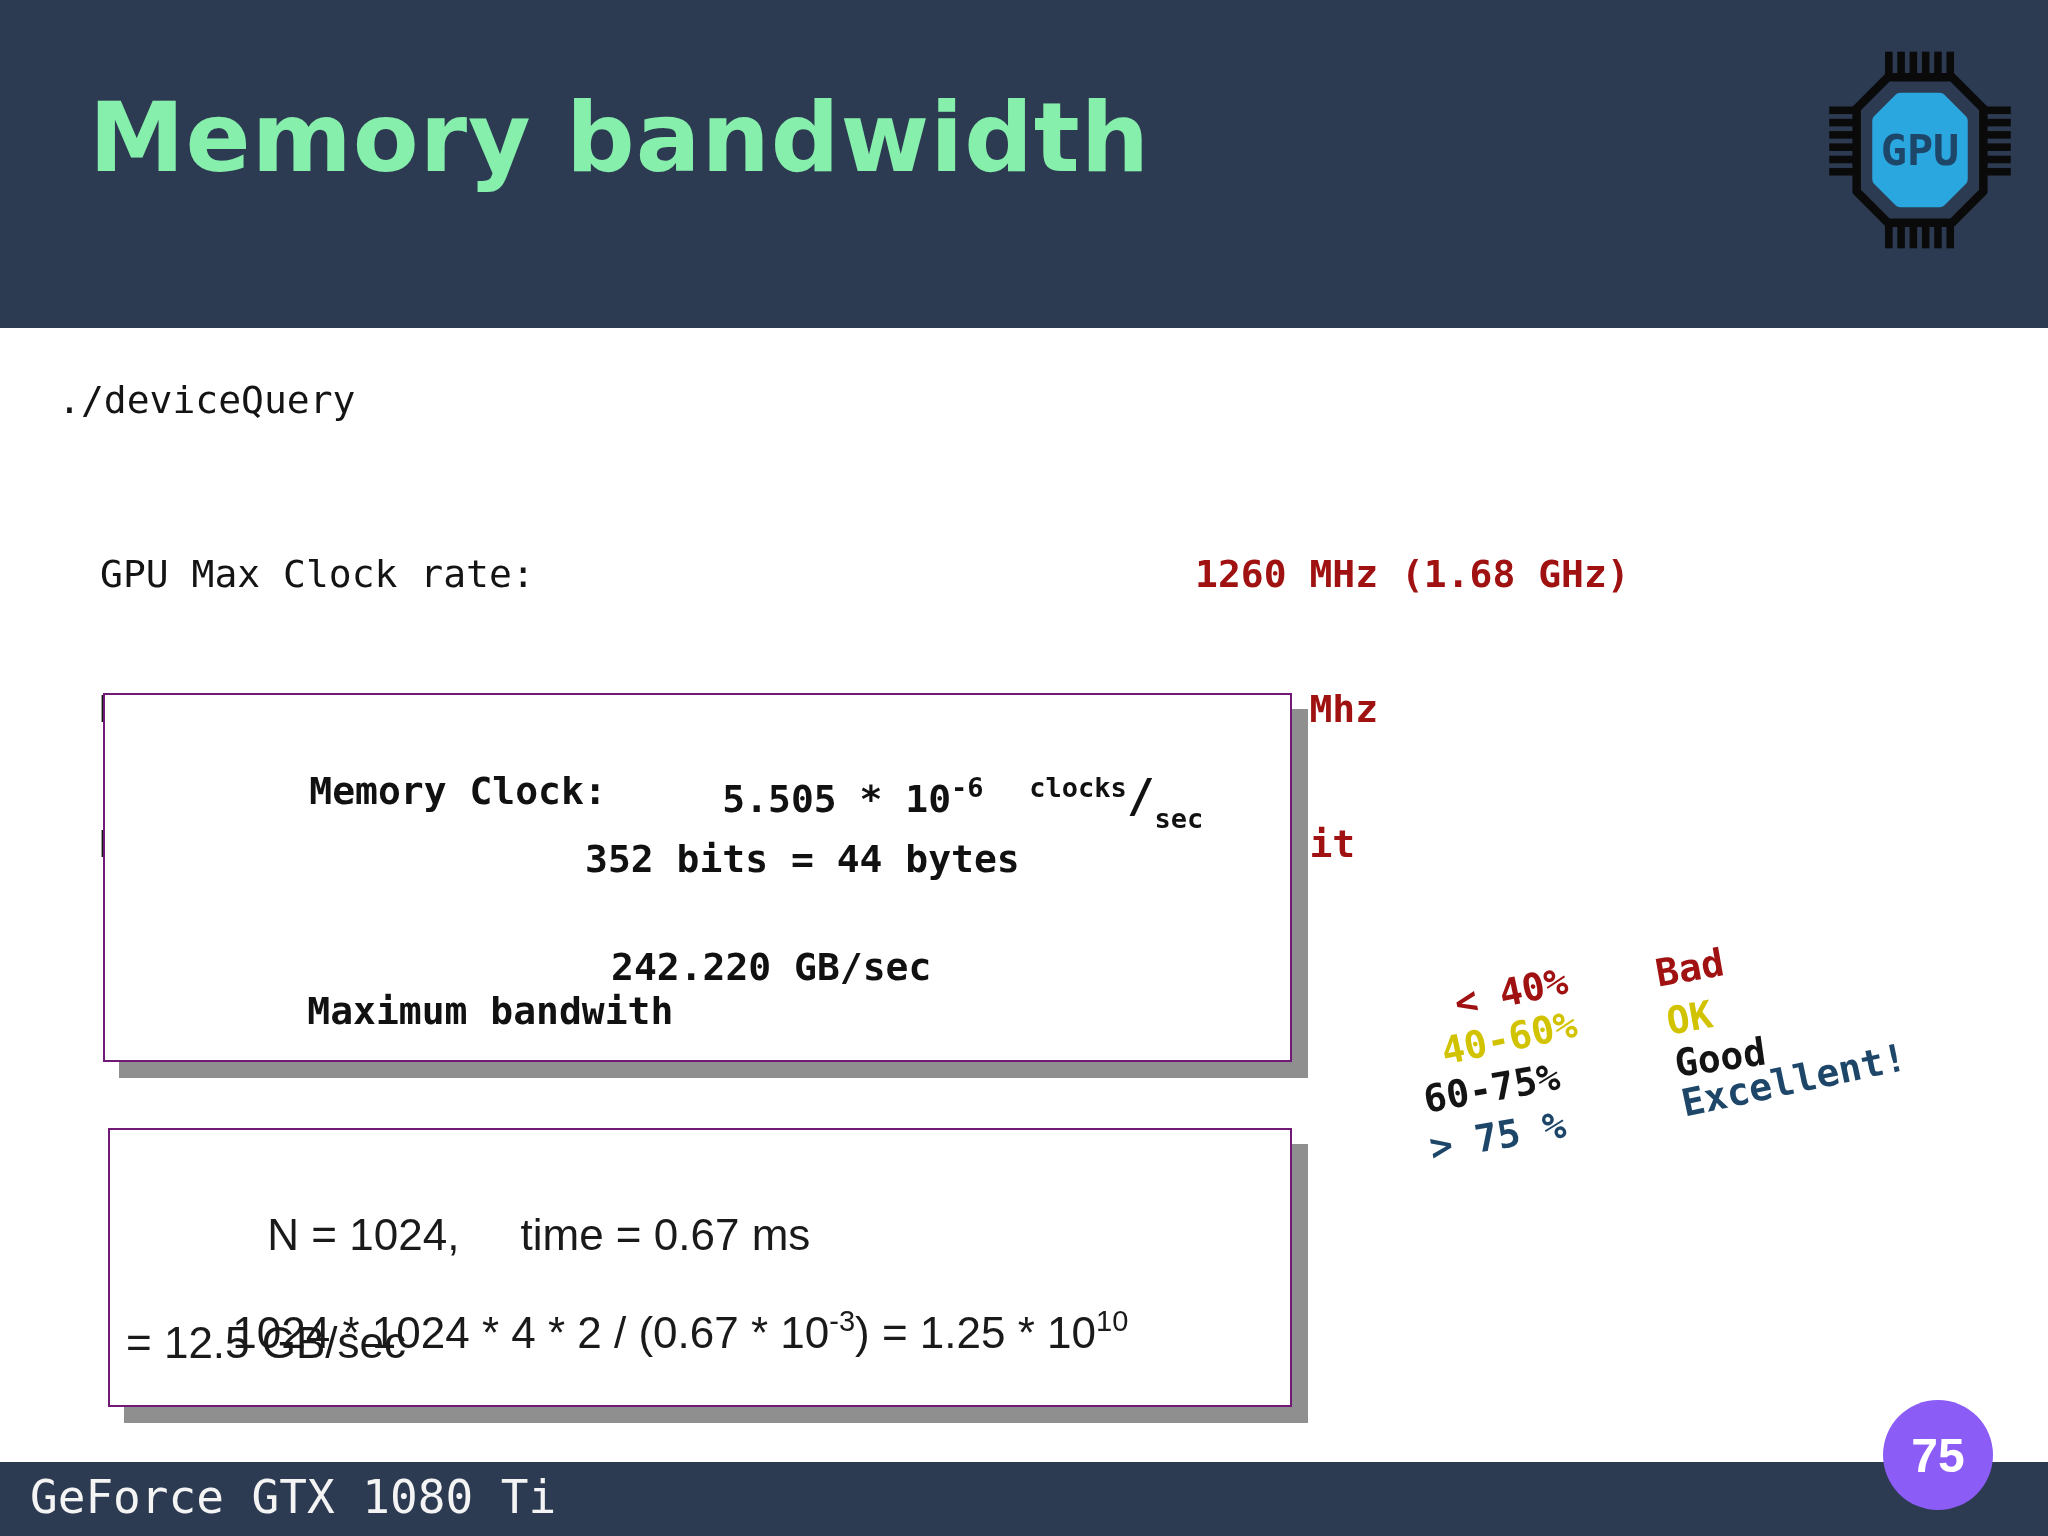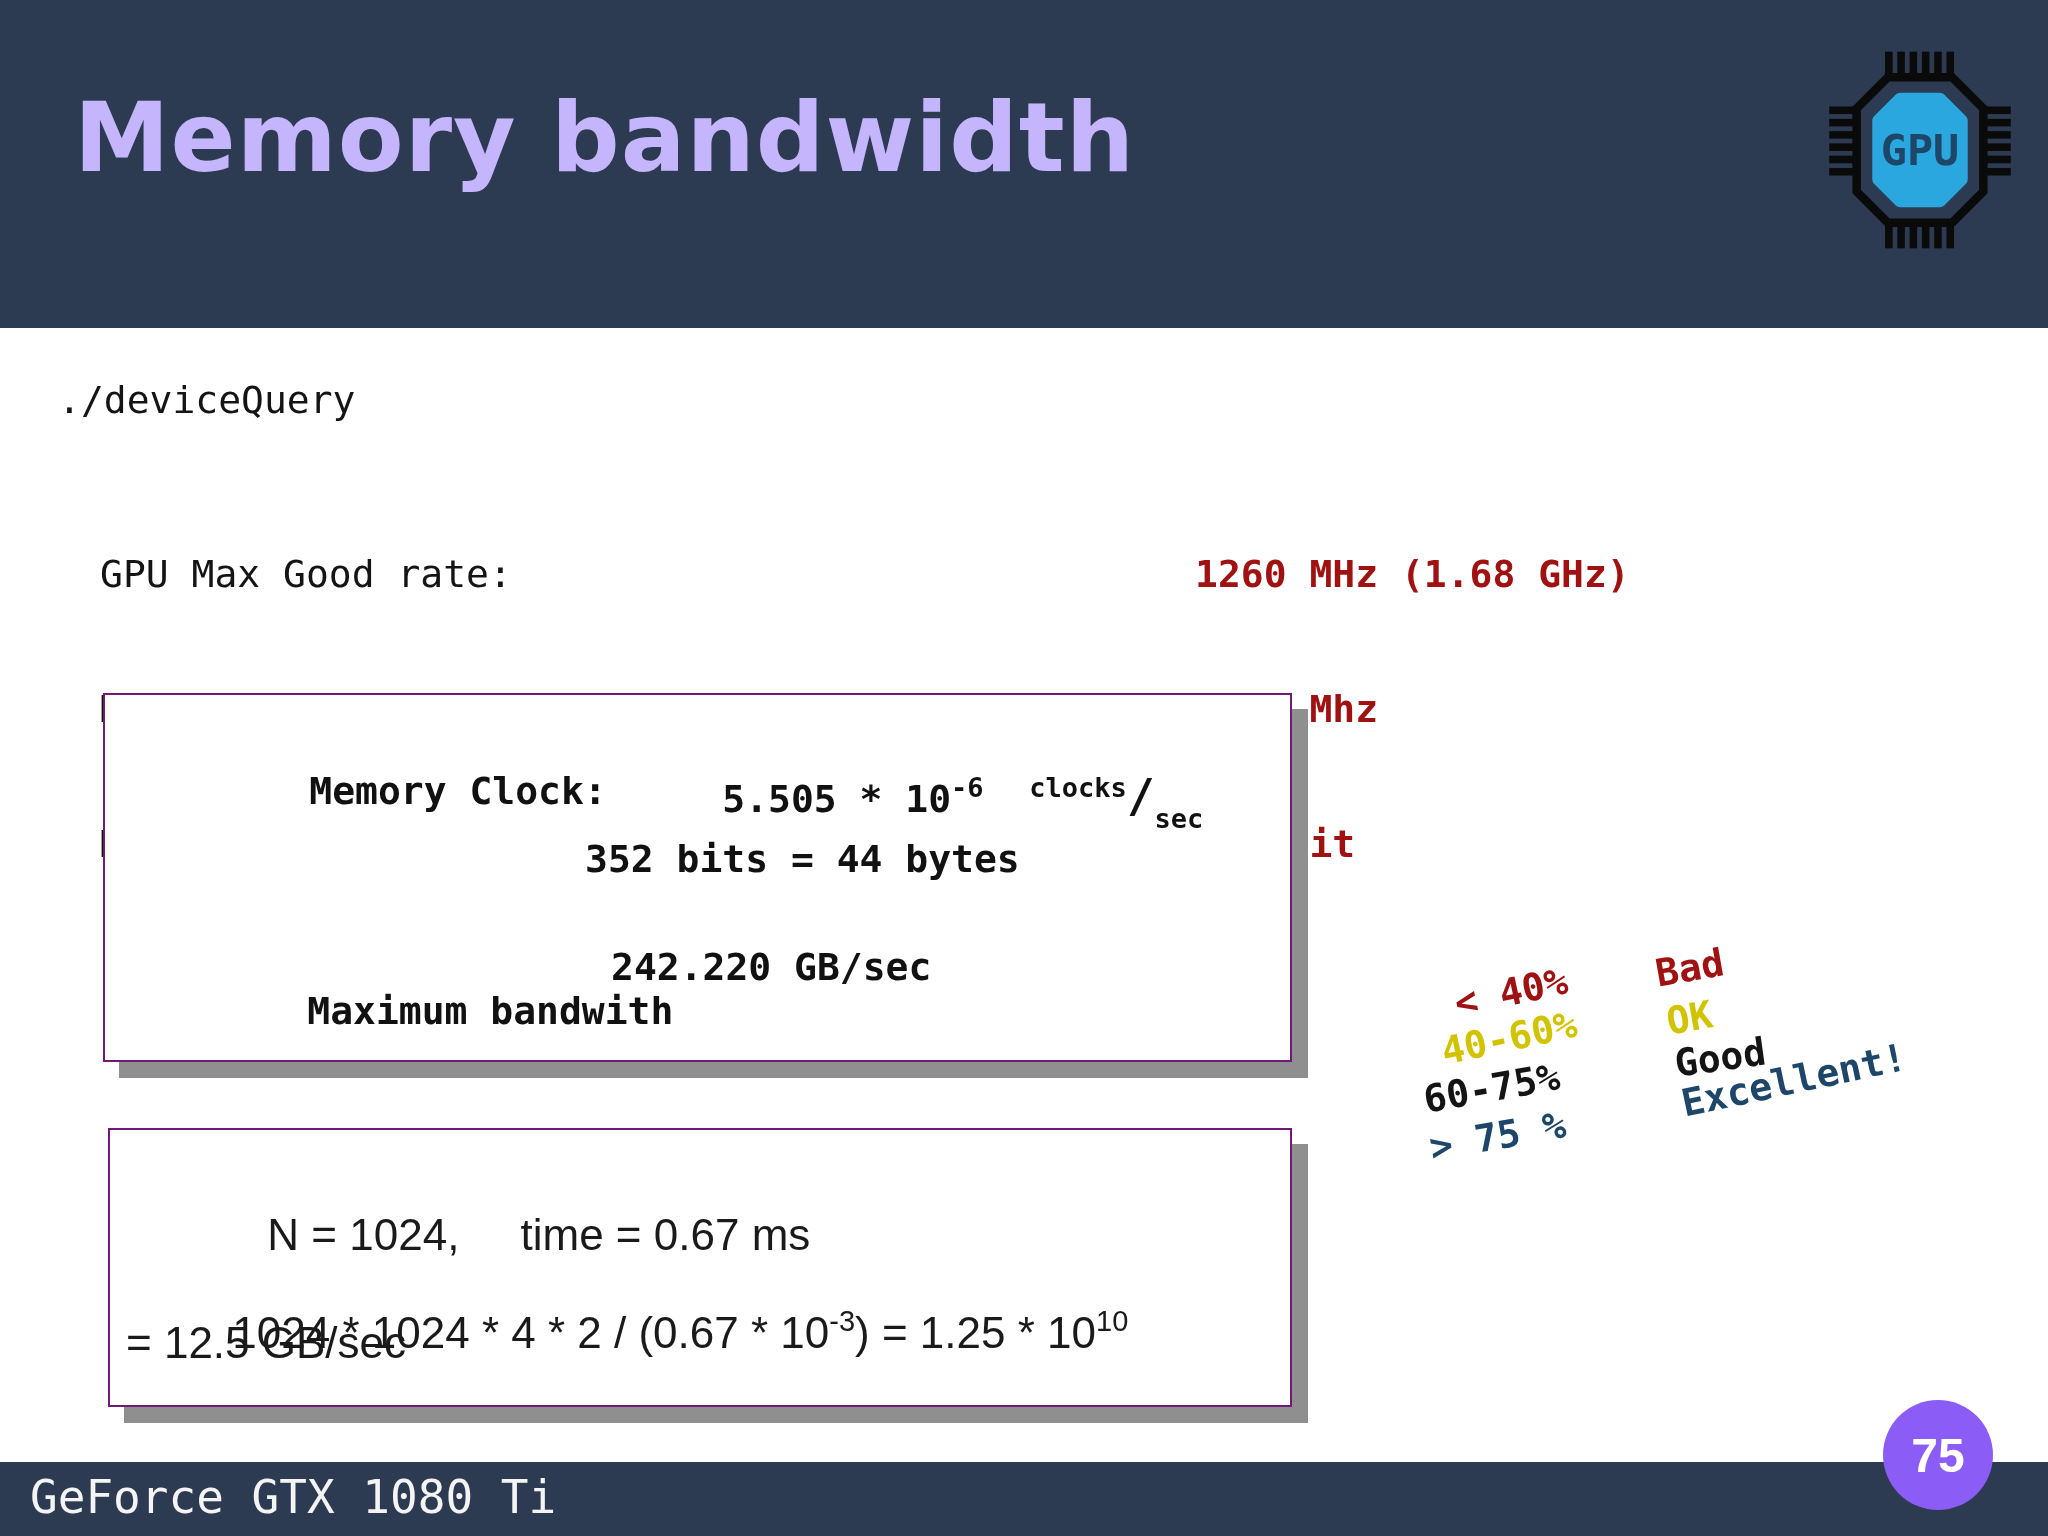--- a/index.html
+++ b/index.html
@@ -6,23 +6,23 @@
   .slide{
     position:relative;width:2048px;height:1536px;overflow:hidden;
     background:#ffffff;font-family:"DejaVu Sans",sans-serif;
   }
   
   .topbar{
     position:absolute;left:0;top:0;width:2048px;height:328px;
     background:#2d3b52;
   }
   .page-title{
-    position:absolute;left:74px;top:86px;margin:0;
+    position:absolute;left:89px;top:86px;margin:0;
     font-family:"DejaVu Sans",sans-serif;font-weight:bold;
-    font-size:96px;line-height:1.1;color:#c4b5fd;letter-spacing:1px;
+    font-size:96px;line-height:1.1;color:#86efac;letter-spacing:1px;
   }
   .gpu-icon{position:absolute;left:1825px;top:46px;}
   
   .mono{font-family:"DejaVu Sans Mono","Liberation Mono",monospace;}
   .dq-command{
     position:absolute;left:58px;top:378px;
     font-size:38px;color:#141414;
   }
   .dq-labels{
     position:absolute;left:100px;top:462px;
@@ -113,21 +113,21 @@
       <path d="M 66,33 H 134 L 167,66 V 154 L 134,187 H 66 L 33,154 V 66 Z" fill="none" stroke="#0a0a0a" stroke-width="9" stroke-linejoin="round"></path>
 
       <path d="M 79,56 H 121 L 144,79 V 141 L 121,164 H 79 L 56,141 V 79 Z" fill="#2ba7e0" stroke="#2ba7e0" stroke-width="13" stroke-linejoin="round"></path>
       <text x="100" y="126" text-anchor="middle" font-family="DejaVu Sans Mono, monospace" font-weight="bold" font-size="46" fill="#1d4668">GPU</text>
     </svg>
   </div>
 
   <div class="dq-command mono">./deviceQuery</div>
 
   <div class="dq-labels mono">
-    <div>GPU Max Good rate:</div>
+    <div>GPU Max Clock rate:</div>
     <div>Memory Clock rate:</div>
     <div>Memory Bus Width:</div>
   </div>
   <div class="dq-values mono">
     <div>1260 MHz (1.68 GHz)</div>
     <div>5505 Mhz</div>
     <div>352-bit</div>
   </div>
 
   <div class="box box1">

